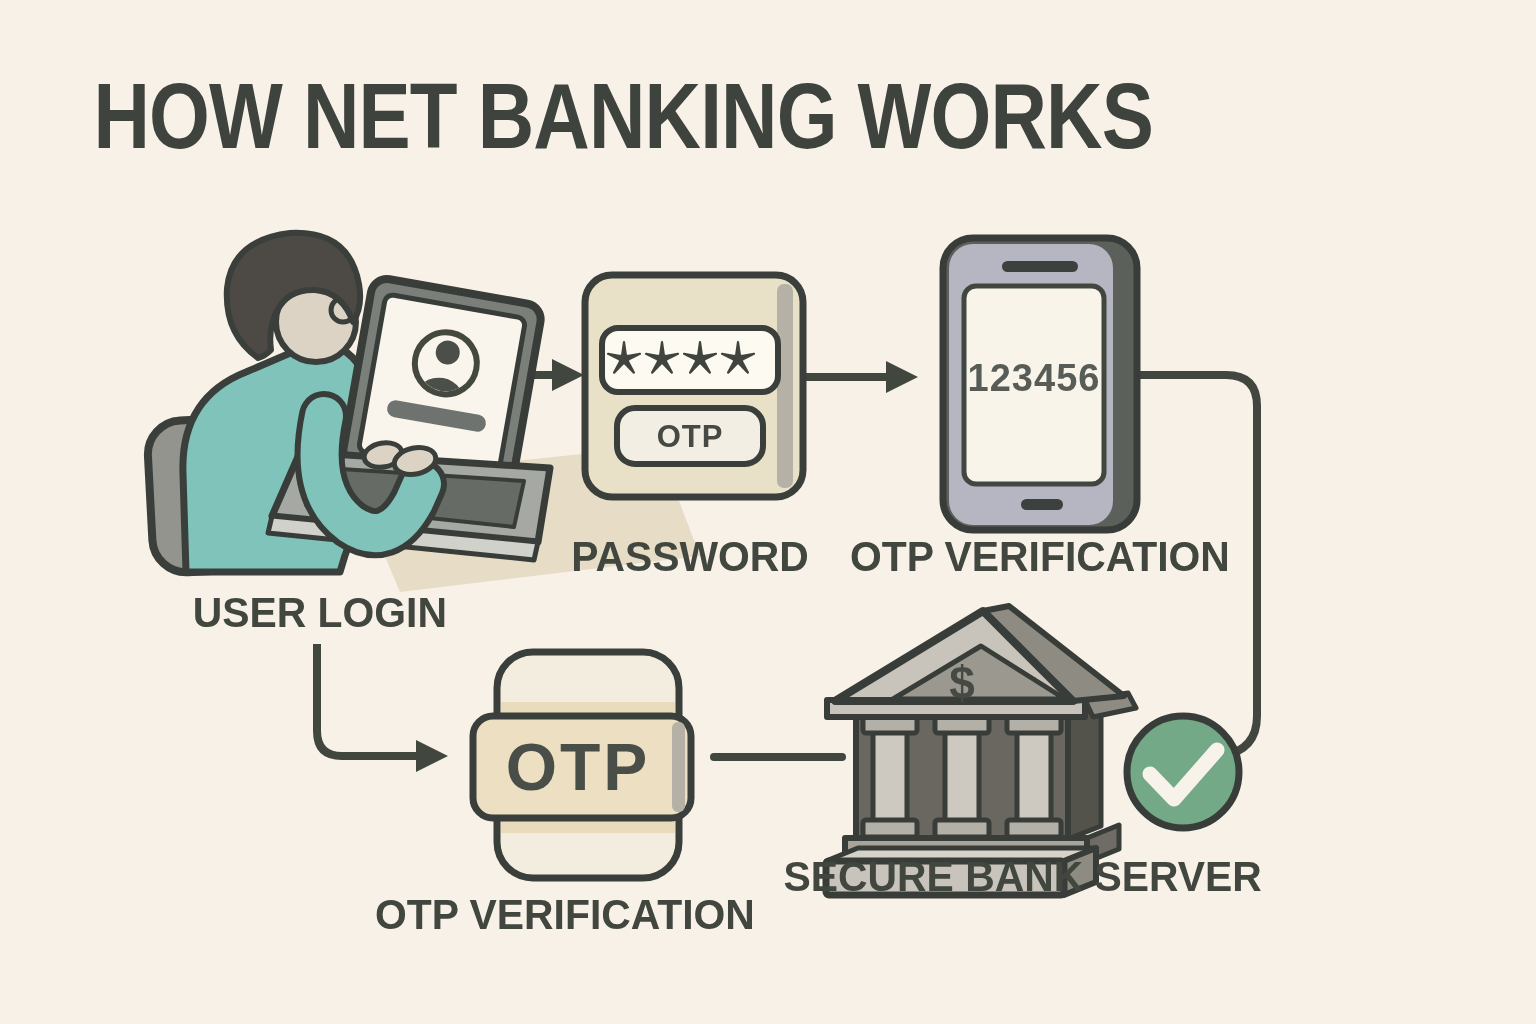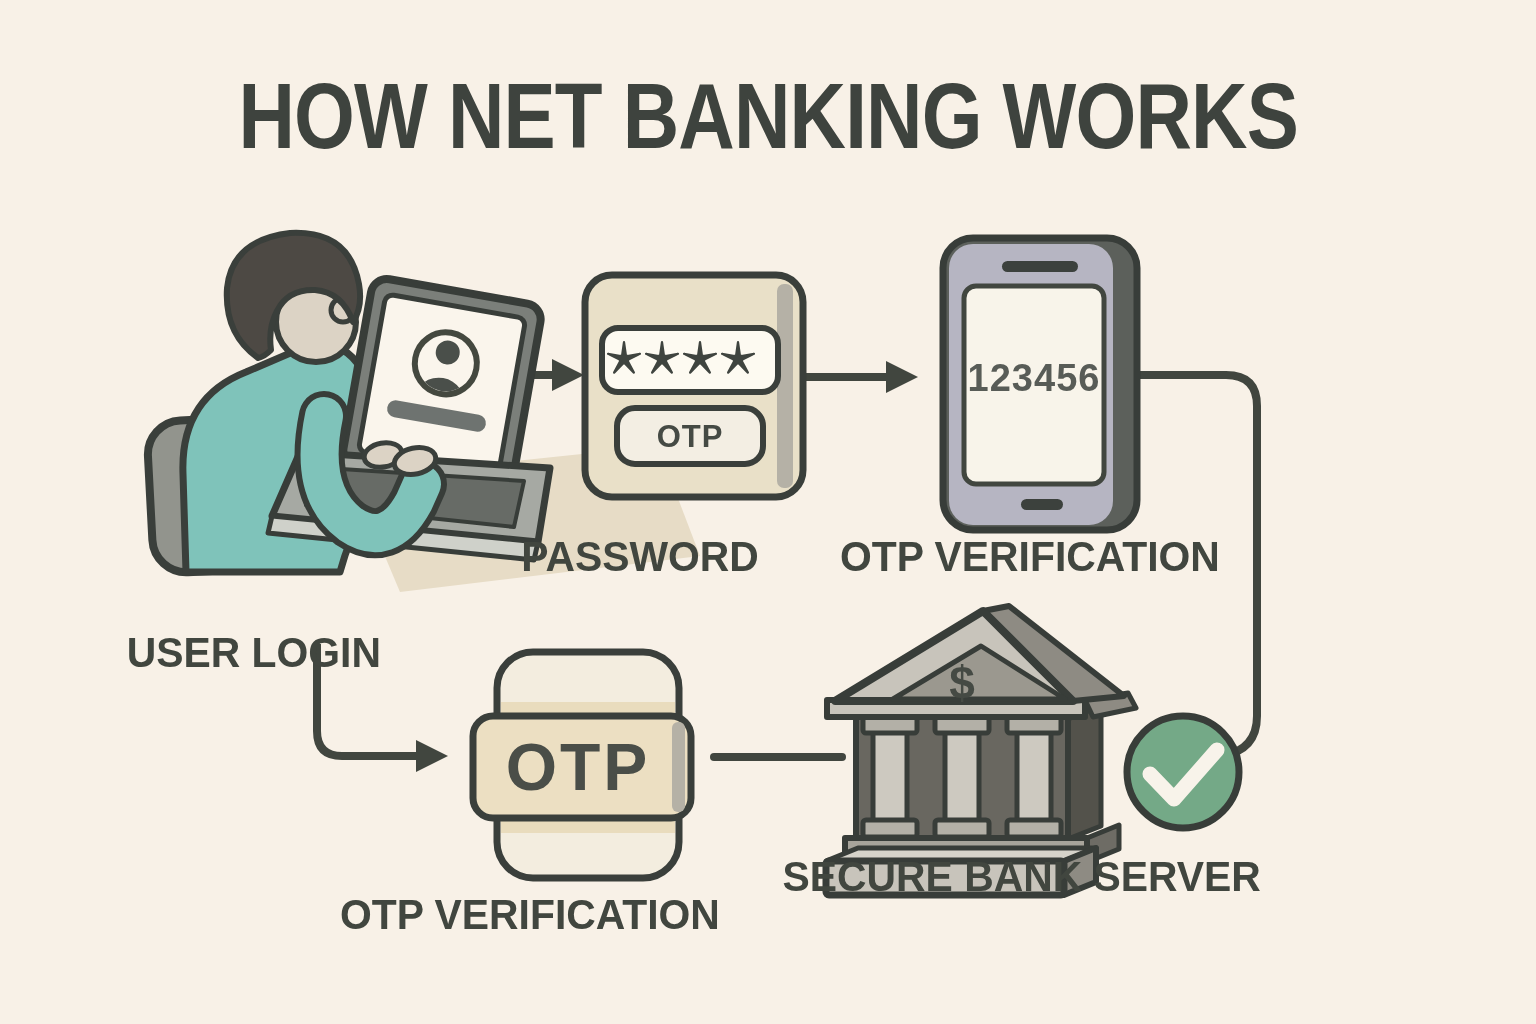--- a/index.html
+++ b/index.html
@@ -3,26 +3,26 @@
 <meta charset="utf-8">
 <style>
   html,body { margin:0; padding:0; }
   .canvas {
     position:relative; width:1536px; height:1024px;
     background:#f8f1e7; overflow:hidden;
     font-family:"Liberation Sans", sans-serif;
   }
   .title {
     position:absolute; left:0; top:64px; width:1536px;
-    text-align:center; font-size:92px; font-weight:bold;
+    font-size:92px; font-weight:bold;
     color:#3e433e; white-space:nowrap;
   }
   .title-inner { display:inline-block; transform:scaleX(0.85); transform-origin:center; letter-spacing:-1px; }
   .lbl {
-    position:absolute; text-align:left; font-weight:bold;
+    position:absolute; text-align:center; font-weight:bold;
     font-size:43px; color:#41463f; white-space:nowrap;
   }
   .lbl > span { display:inline-block; transform:scaleX(0.95); transform-origin:center; }
   svg.art { position:absolute; left:0; top:0; }
   svg text { font-family:"Liberation Sans", sans-serif; font-weight:bold; }
 </style>
 </head>
 <body>
 
 <div class="canvas">
@@ -152,19 +152,19 @@
     </g>
 
     <g>
       <circle cx="1183" cy="772" r="56" fill="#74a987" stroke="#383d39" stroke-width="7"></circle>
       <path d="M 1150,774 L 1174,799 L 1217,750" fill="none" stroke="#f8f3ea" stroke-width="15" stroke-linecap="round" stroke-linejoin="round"></path>
     </g>
   </svg>
 
   <div class="title"><span class="title-inner">HOW NET BANKING WORKS</span></div>
 
-  <div class="lbl" style="left:120px; top:588px; width:400px;margin-top:40px;"><span>USER LOGIN</span></div>
+  <div class="lbl" style="left:120px; top:588px; width:400px;"><span>USER LOGIN</span></div>
   <div class="lbl" style="left:515px; top:532px; width:350px;"><span>PASSWORD</span></div>
   <div class="lbl" style="left:830px; top:532px; width:420px;"><span>OTP VERIFICATION</span></div>
   <div class="lbl" style="left:330px; top:890px; width:470px;"><span>OTP VERIFICATION</span></div>
   <div class="lbl" style="left:770px; top:852px; width:505px;"><span>SECURE BANK SERVER</span></div>
 
 </div>
 
 </body></html>

